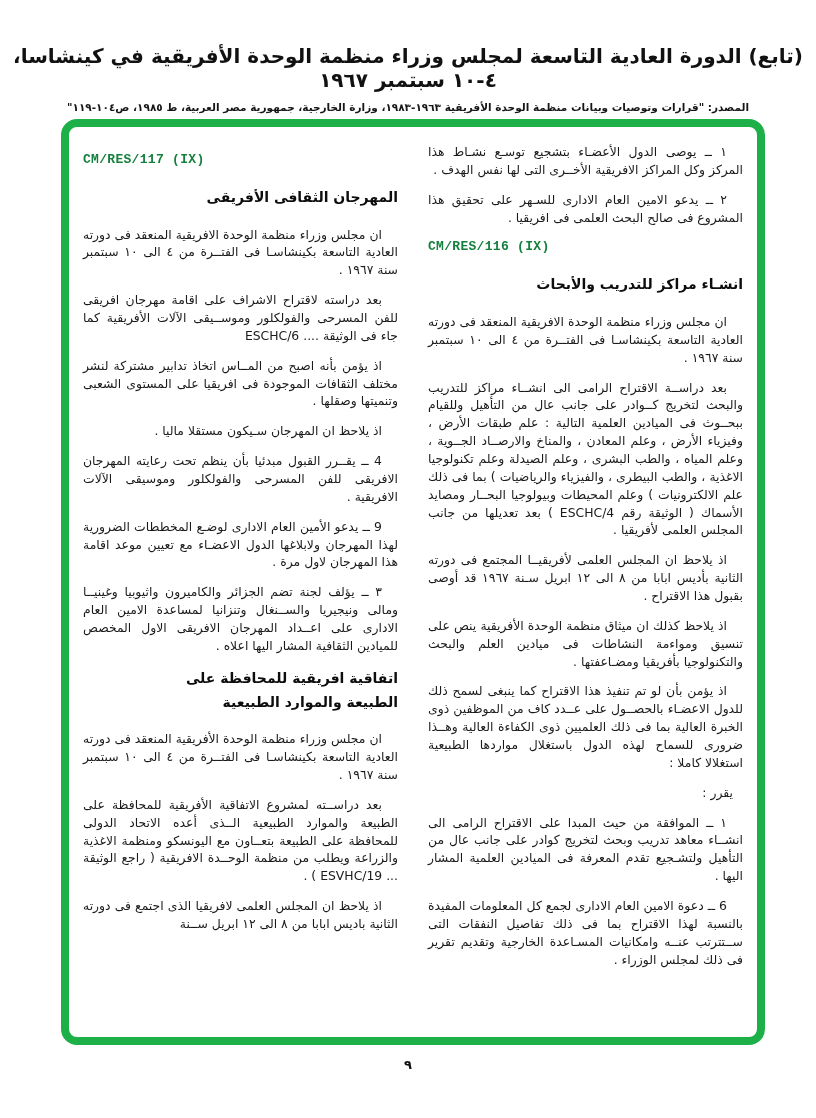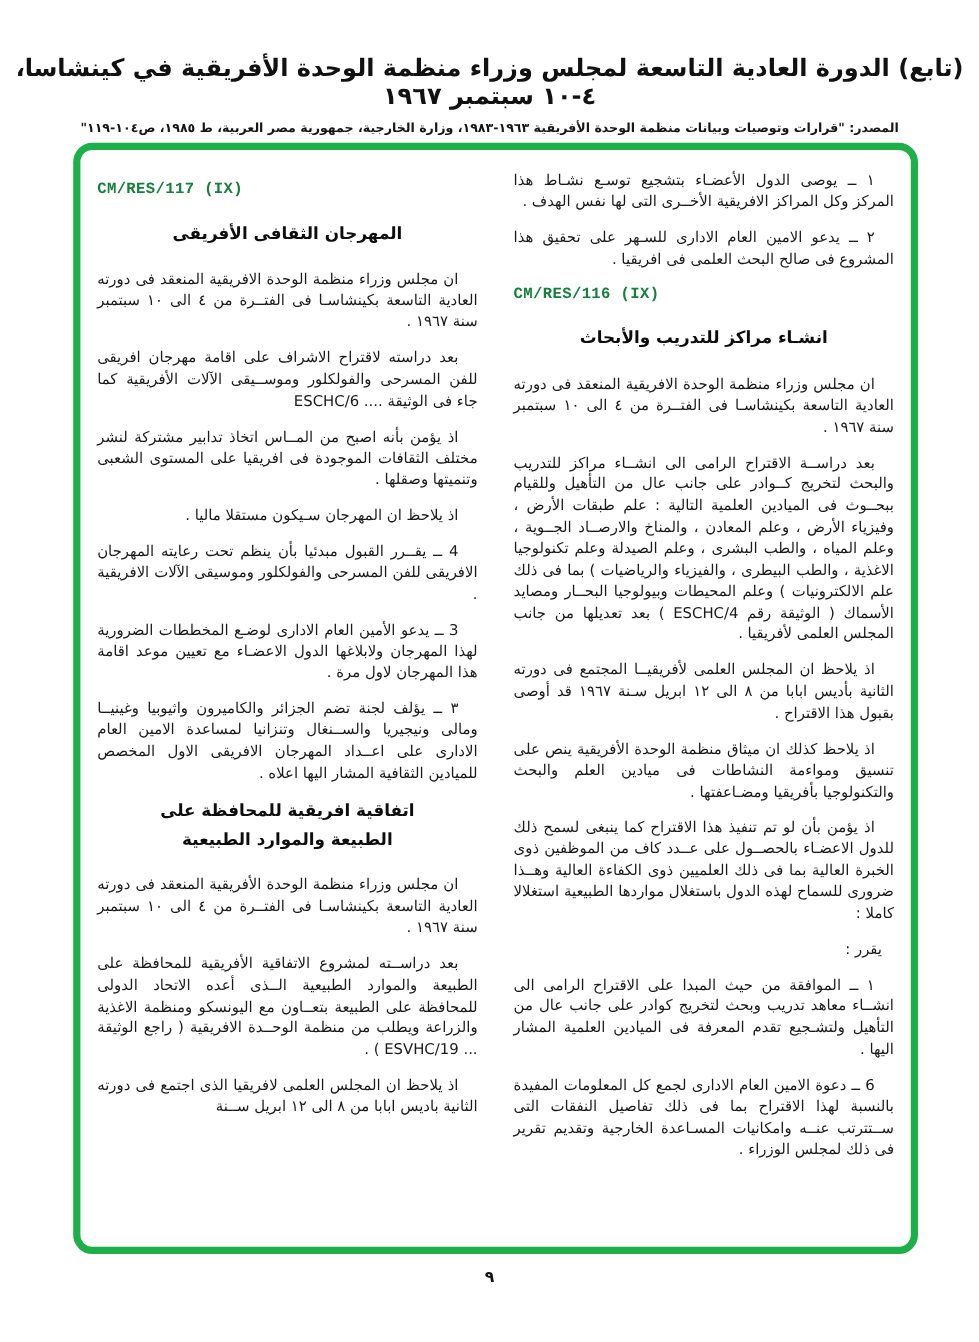--- a/index.html
+++ b/index.html
@@ -21,21 +21,21 @@
   .header-source {
     font-size: 10.5px; font-weight: bold; margin-top: 9px; color: #161616;
   }
 
   
   .content-box {
     position: absolute;
     left: 61px; top: 119px;
     width: 704px; height: 926px;
     box-sizing: border-box;
-    border: 6px solid #fca5a5;
+    border: 8px solid #fca5a5;
     border-radius: 16px;
     background: #ffffff;
     padding: 16px 14px 10px 14px;
     overflow: hidden;
   }
   .columns {
     display: flex;
     direction: rtl;          
     gap: 30px;
     height: 100%;
@@ -58,21 +58,20 @@
     direction: ltr;
     text-align: left;
     font-family: "Liberation Mono", "DejaVu Sans Mono", monospace;
     font-weight: bold;
     font-size: 13px;
     letter-spacing: 0.3px;
     margin: 8px 0 16px 0;
     color: #15803d;
   }
   .block.title {
-    text-align: center;
     font-weight: bold;
     font-size: 14px;
     margin: 2px 0 16px 0;
     color: #0d0d0d;
   }
   .block.title div { line-height: 1.7; }
 
   
   .page-number {
     position: absolute;
@@ -115,21 +114,21 @@
       <div class="col">
           <div class="block code">CM/RES/117 (IX)</div>
           <div class="block title">
             <div>المهرجان الثقافى الأفريقى</div>
           </div>
           <div class="block para">ان مجلس وزراء منظمة الوحدة الافريقية المنعقد فى دورته العادية التاسعة بكينشاسـا فى الفتــرة من ٤ الى ١٠ سبتمبر سنة ١٩٦٧ .</div>
           <div class="block para">بعد دراسته لاقتراح الاشراف على اقامة مهرجان افريقى للفن المسرحى والفولكلور وموســيقى الآلات الأفريقية كما جاء فى الوثيقة .... ESCHC/6</div>
           <div class="block para">اذ يؤمن بأنه اصبح من المــاس اتخاذ تدابير مشتركة لنشر مختلف الثقافات الموجودة فى افريقيا على المستوى الشعبى وتنميتها وصقلها .</div>
           <div class="block para">اذ يلاحظ ان المهرجان سـيكون مستقلا ماليا .</div>
           <div class="block numbered">4 ــ يقــرر القبول مبدئيا بأن ينظم تحت رعايته المهرجان الافريقى للفن المسرحى والفولكلور وموسيقى الآلات الافريقية .</div>
-          <div class="block numbered">3 ــ يدعو الأمين العام الادارى لوضـع المخططات الضرورية لهذا المهرجان ولابلاغها الدول الاعضـاء مع تعيين موعد اقامة هذا المهرجان لاول مرة .</div>
+          <div class="block numbered">9 ــ يدعو الأمين العام الادارى لوضـع المخططات الضرورية لهذا المهرجان ولابلاغها الدول الاعضـاء مع تعيين موعد اقامة هذا المهرجان لاول مرة .</div>
           <div class="block numbered">٣ ــ يؤلف لجنة تضم الجزائر والكاميرون واثيوبيا وغينيــا ومالى ونيجيريا والســنغال وتنزانيا لمساعدة الامين العام الادارى على اعــداد المهرجان الافريقى الاول المخصص للميادين الثقافية المشار اليها اعلاه .</div>
           <div class="block title">
             <div>اتفاقية افريقية للمحافظة على</div>
             <div>الطبيعة والموارد الطبيعية</div>
           </div>
           <div class="block para">ان مجلس وزراء منظمة الوحدة الأفريقية المنعقد فى دورته العادية التاسعة بكينشاسـا فى الفتــرة من ٤ الى ١٠ سبتمبر سنة ١٩٦٧ .</div>
           <div class="block para">بعد دراســته لمشروع الاتفاقية الأفريقية للمحافظة على الطبيعة والموارد الطبيعية الــذى أعده الاتحاد الدولى للمحافظة على الطبيعة بتعــاون مع اليونسكو ومنظمة الاغذية والزراعة ويطلب من منظمة الوحــدة الافريقية ( راجع الوثيقة ... ESVHC/19 ) .</div>
           <div class="block para">اذ يلاحظ ان المجلس العلمى لافريقيا الذى اجتمع فى دورته الثانية باديس ابابا من ٨ الى ١٢ ابريل ســنة</div>
         </div>
     </div>

